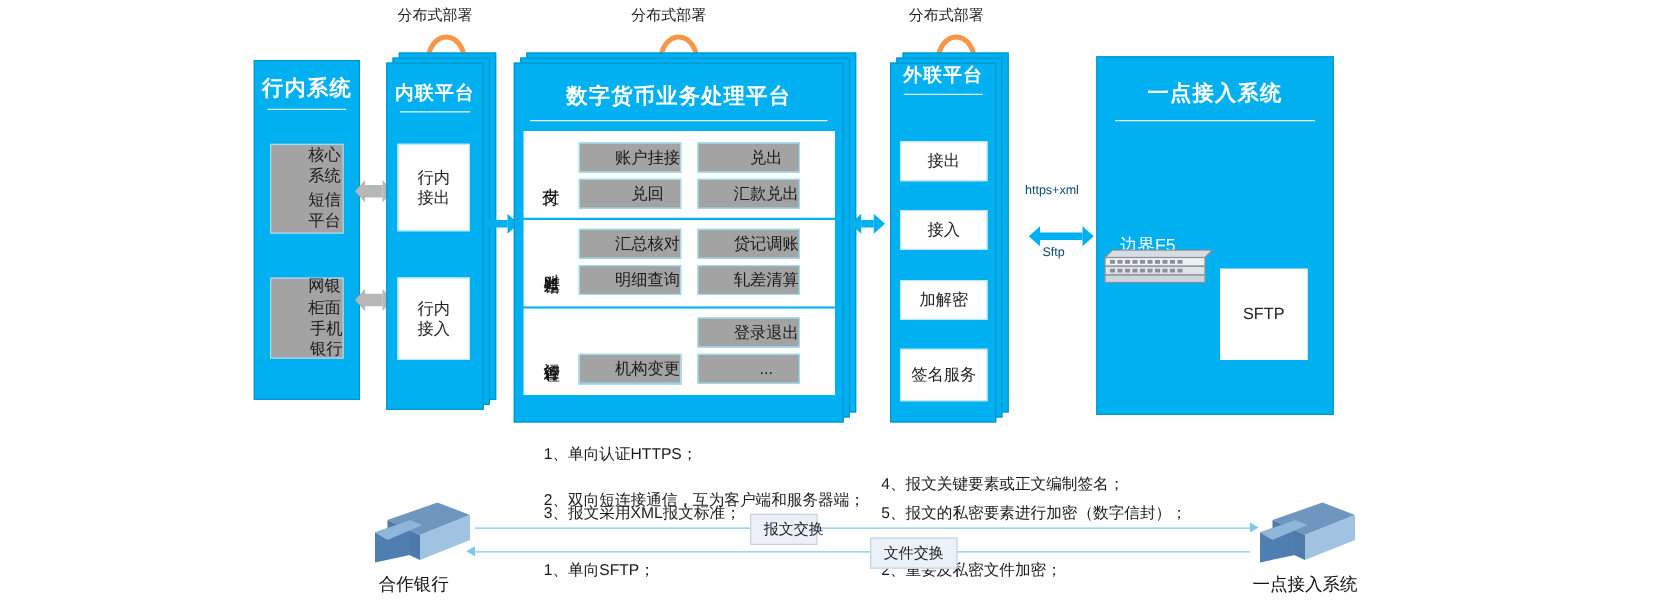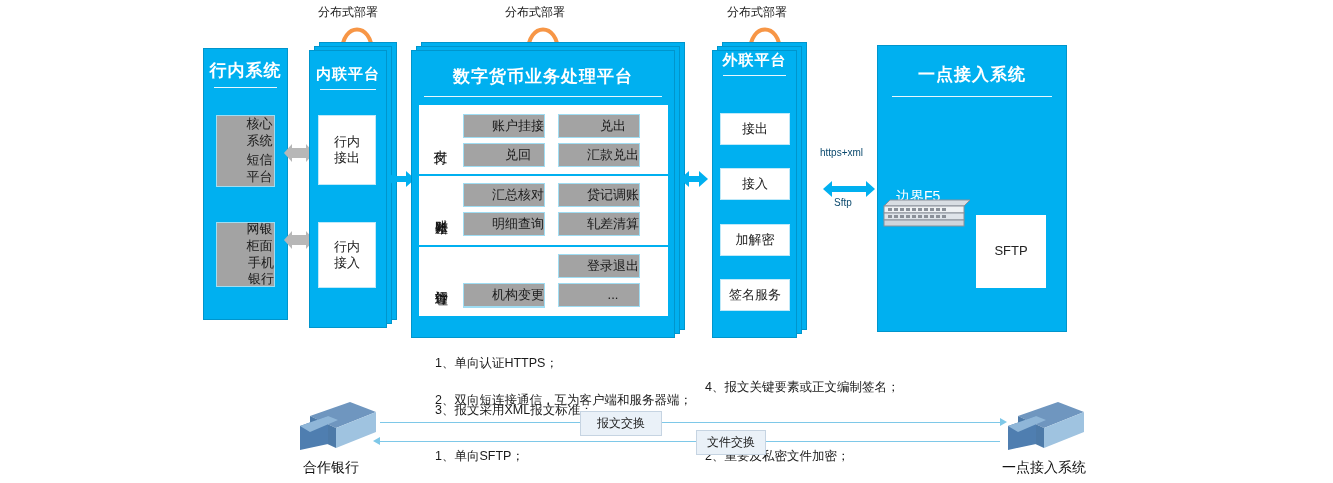--- a/index.html
+++ b/index.html
@@ -280,21 +280,21 @@
 
   <div class="stack-shadow" style="left:722px; top:42px; width:85px; height:288px;"></div>
   <div class="stack-shadow" style="left:717px; top:46px; width:85px; height:288px;"></div>
   <div class="panel" style="left:712px; top:50px; width:85px; height:288px;">
     <div class="panel-title" style="font-size:15px;">外联平台</div>
     <div class="divider"></div>
   </div>
   <div class="white-box" style="position:absolute; left:720px; top:113px; width:70px; height:32px;">接出</div>
   <div class="white-box" style="position:absolute; left:720px; top:168px; width:70px; height:32px;">接入</div>
   <div class="white-box" style="position:absolute; left:720px; top:224px; width:70px; height:32px;">加解密</div>
-  <div class="white-box" style="position:absolute; left:720px; top:279px; width:70px; height:32px;">签名服务</div>
+  <div class="white-box" style="position:absolute; left:720px; top:279px; width:70px; height:42px;">签名服务</div>
 
   <div class="label-small" style="left:820px; top:147px;">https+xml</div>
   <div class="label-small" style="left:834px; top:197px;">Sftp</div>
   <div class="arrow-blue" style="left:832px; top:186px; width:34px;"></div>
 
   <div class="panel" style="left:877px; top:45px; width:190px; height:287px;">
     <div class="panel-title" style="margin-top:17px; font-size:17px;">一点接入系统</div>
     <div class="divider" style="margin:10px 14px 0 14px;"></div>
   </div>
   <div class="label-small" style="left:896px; top:188px; color:#ffffff; font-size:14px;">边界F5</div>
@@ -329,27 +329,28 @@
       </g>
     </g>
   </svg>
 
   <div class="white-box" style="position:absolute; left:976px; top:215px; width:70px; height:73px; border:1px solid #ffffff;">SFTP</div>
 
   <div class="note" style="left:435px; top:355px;">1、单向认证HTTPS；</div>
   <div class="note" style="left:435px; top:392px;">2、双向短连接通信，互为客户端和服务器端；</div>
   <div class="note" style="left:435px; top:402px;">3、报文采用XML报文标准；</div>
   <div class="note" style="left:705px; top:379px;">4、报文关键要素或正文编制签名；</div>
+  <div class="note" style="left:705px; top:402px;">5、报文的私密要素进行加密（数字信封）；</div>
   <div class="note" style="left:435px; top:448px;">1、单向SFTP；</div>
   <div class="note" style="left:705px; top:448px;">2、重要及私密文件加密；</div>
 
   <div class="thin-line" style="left:380px; top:422px; width:620px;"></div>
   <div class="thin-line rev" style="left:380px; top:441px; width:620px;"></div>
 
-  <div class="tag-box" style="left:580px; top:411px; width:82px;">报文交换</div>
+  <div class="tag-box" style="left:600px; top:411px; width:54px;">报文交换</div>
   <div class="tag-box" style="left:696px; top:430px; width:70px;">文件交换</div>
 
   <svg style="position:absolute; left:298px; top:400px; width:80px; height:52px;">
     <g>
       <polygon points="12,16 52,2 78,12 38,28" fill="#6f96bf"></polygon>
       <polygon points="12,16 38,28 38,48 12,36" fill="#4d7aa8"></polygon>
       <polygon points="38,28 78,12 78,32 38,48" fill="#9fc3e0"></polygon>
       <polygon points="2,26 30,16 30,44 2,50" fill="#4f7eb0"></polygon>
       <polygon points="2,26 30,16 40,20 12,32" fill="#8fb6d8"></polygon>
     </g>

